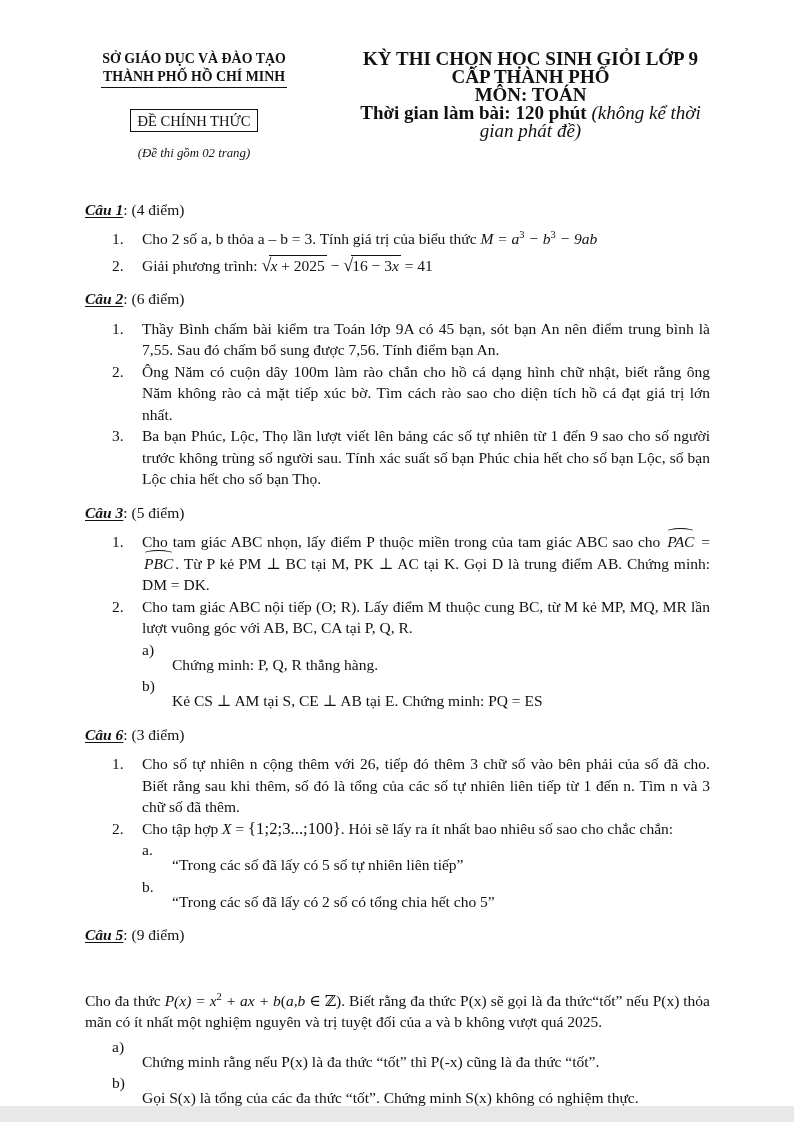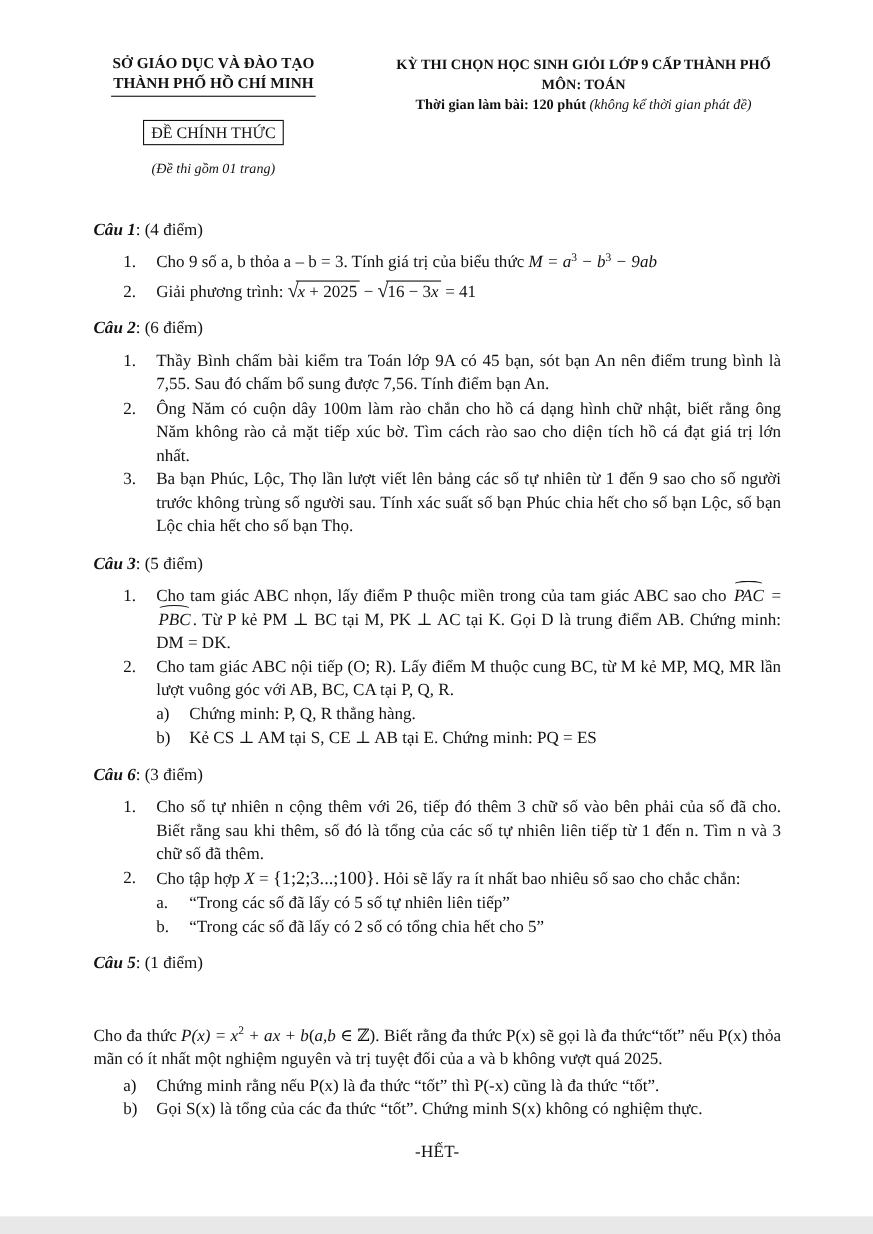--- a/index.html
+++ b/index.html
@@ -13,35 +13,35 @@
   }
   .b { font-weight:bold; }
   
   .header { display:flex; align-items:flex-start; }
   .h-left { flex:none; width:218px; text-align:center; }
   .h-left .dept { font-weight:bold; font-size:13.9px; line-height:18px; }
   .underl { display:inline-block; border-bottom:1.3px solid #111; padding:0 2px 1px; }
   .stamp-box { display:inline-block; border:1.6px solid #111; padding:2px 6px 1px; margin-top:21px;
                font-size:14.6px; line-height:18px; }
   .page-note { font-style:italic; font-size:12.8px; margin-top:11px; }
-  .h-right { flex:1; text-align:center; padding-left:48px; font-size:13px; line-height:18px; }
+  .h-right { flex:1; text-align:center; padding-left:48px; font-size:19px; line-height:18px; }
   .h-right .ln { font-weight:bold; }
   .dur-note { font-weight:normal; font-style:italic; }
   
   .section { margin-top:12px; }
   #sec1 { margin-top:34px; }
   .qhead { margin-bottom:8px; }
-  .qtitle { font-weight:bold; font-style:italic; text-underline-offset:2px; }
+  .qtitle { font-weight:bold; font-style:italic; text-decoration:underline; text-underline-offset:2px; }
   .item { display:flex; margin-left:27px; }
   .inum { flex:none; width:30px; }
   .itxt { flex:1; text-align:justify; }
   .item.tall { margin-top:5px; }
   .sub { display:flex; }
   .snum { flex:none; width:30px; }
-  .stxt { flex:1; }
+  .stxt { flex:1;margin-top:15px; }
   .subs-flush { margin-left:27px; margin-top:2px; }
   
   .mi { font-style:italic; }
   sup.s { font-size:10.5px; line-height:0; vertical-align:6px; }
   .rt { font-size:18px; line-height:0; margin-right:-2px; }
   .rad { display:inline-block; border-top:1.4px solid #111; padding:0 2px 0 1px; line-height:19px; }
   .hat { position:relative; display:inline-block; font-style:italic; padding:0 2px; }
   .hat::before { content:""; position:absolute; top:-3px; left:1px; right:1px; height:6px;
                  border:1.4px solid transparent; border-top-color:#111; border-radius:50% 50% 0 0; }
   .setbr { font-size:1.08em; }
@@ -53,34 +53,34 @@
 
 <div class="page">
 
   <div class="header">
     <div class="h-left">
       <div class="dept">SỞ GIÁO DỤC VÀ ĐÀO TẠO</div>
       <div class="dept"><span class="underl">THÀNH PHỐ HỒ CHÍ MINH</span></div>
       <div>
         <span class="stamp-box">ĐỀ CHÍNH THỨC</span>
       </div>
-      <div class="page-note">(Đề thi gồm 01 trang)</div>
+      <div class="page-note">(Đề thi gồm 02 trang)</div>
     </div>
     <div class="h-right">
       <div class="ln">KỲ THI CHỌN HỌC SINH GIỎI LỚP 9 CẤP THÀNH PHỐ</div>
       <div class="ln">MÔN: TOÁN</div>
       <div><span class="b">Thời gian làm bài: 120 phút</span><span class="dur-note"> (không kể thời gian phát đề)</span></div>
     </div>
   </div>
 
   <div class="section" id="sec1">
     <div class="qhead"><span class="qtitle">Câu 1</span><span>: (4 điểm)</span></div>
     <div class="item">
       <span class="inum">1.</span>
-      <span class="itxt"><span>Cho 9 số a, b thỏa a – b = 3. Tính giá trị của biểu thức </span><span class="mi">M = a</span><sup class="s">3</sup><span class="mi"> − b</span><sup class="s">3</sup><span class="mi"> − 9ab</span></span>
+      <span class="itxt"><span>Cho 2 số a, b thỏa a – b = 3. Tính giá trị của biểu thức </span><span class="mi">M = a</span><sup class="s">3</sup><span class="mi"> − b</span><sup class="s">3</sup><span class="mi"> − 9ab</span></span>
     </div>
     <div class="item tall">
       <span class="inum">2.</span>
       <span class="itxt"><span>Giải phương trình: </span><span><span class="rt">√</span><span class="rad"><span class="mi">x</span><span> + 2025</span></span><span> − </span><span class="rt">√</span><span class="rad"><span>16 − 3</span><span class="mi">x</span></span><span> = 41</span></span></span>
     </div>
   </div>
 
   <div class="section">
     <div class="qhead"><span class="qtitle">Câu 2</span><span>: (6 điểm)</span></div>
     <div class="item">
@@ -135,21 +135,21 @@
           </span>
         <span class="sub">
             <span class="snum">b.</span>
             <span class="stxt">“Trong các số đã lấy có 2 số có tổng chia hết cho 5”</span>
           </span>
       </span>
     </div>
   </div>
 
   <div class="section">
-    <div class="qhead"><span class="qtitle">Câu 5</span><span>: (1 điểm)</span></div>
+    <div class="qhead"><span class="qtitle">Câu 5</span><span>: (9 điểm)</span></div>
     <div class="p-full"><span>Cho đa thức </span><span class="mi">P(x) = x</span><sup class="s">2</sup><span class="mi"> + ax + b</span><span>(</span><span class="mi">a,b</span><span> ∈ ℤ)</span><span>. Biết rằng đa thức P(x) sẽ gọi là đa thức“tốt” nếu P(x) thỏa mãn có ít nhất một nghiệm nguyên và trị tuyệt đối của a và b không vượt quá 2025.</span></div>
     <div class="subs-flush">
       <span class="sub">
           <span class="snum">a)</span>
           <span class="stxt">Chứng minh rằng nếu P(x) là đa thức “tốt” thì P(-x) cũng là đa thức “tốt”.</span>
         </span>
       <span class="sub">
           <span class="snum">b)</span>
           <span class="stxt">Gọi S(x) là tổng của các đa thức “tốt”. Chứng minh S(x) không có nghiệm thực.</span>
         </span>

